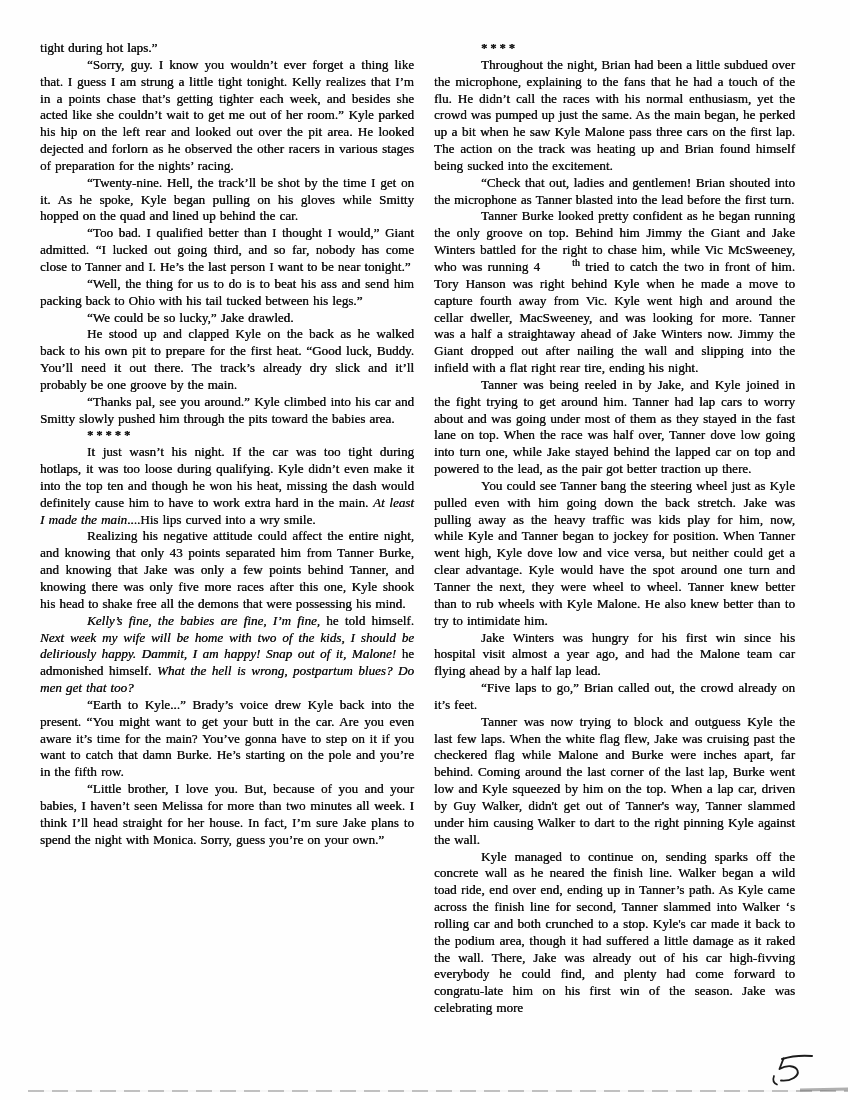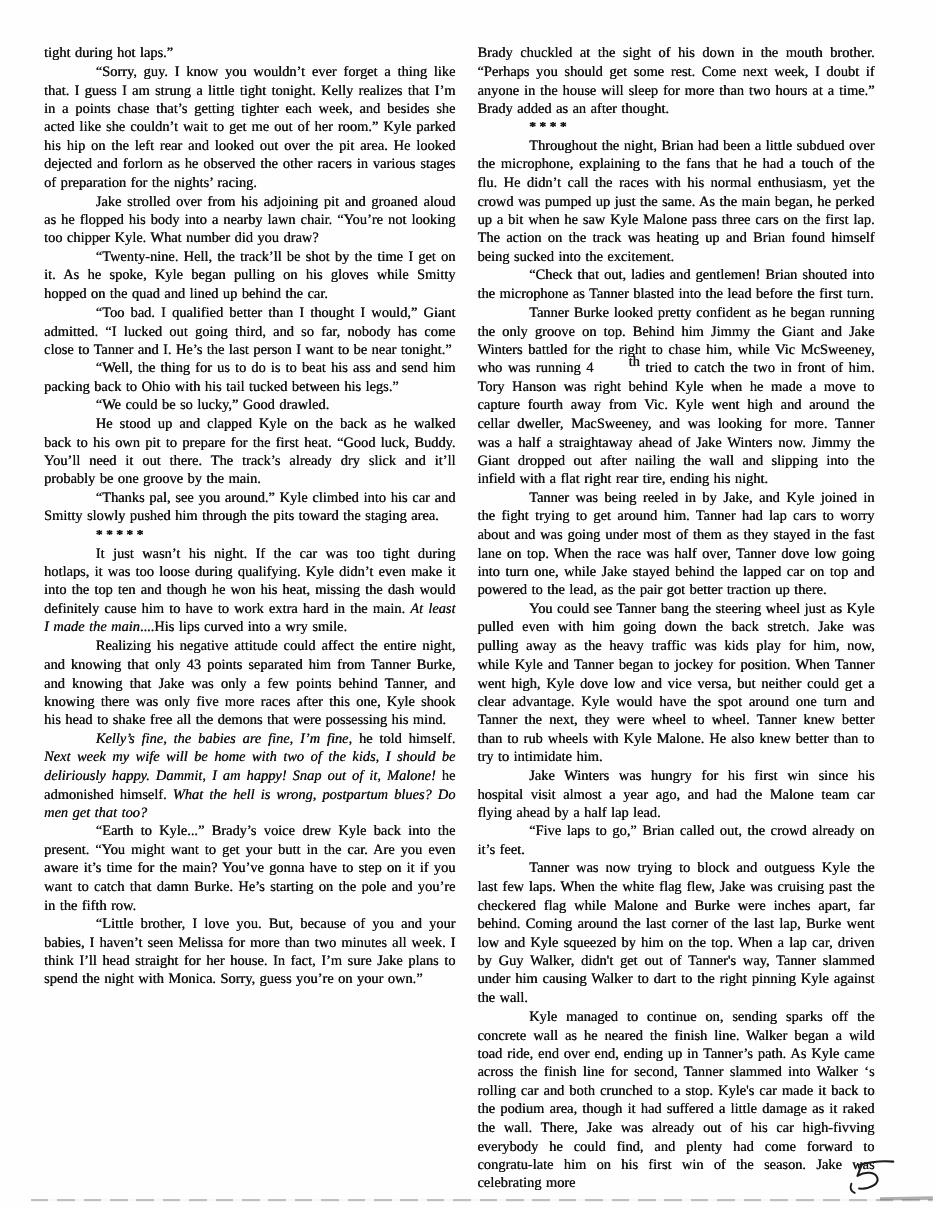--- a/index.html
+++ b/index.html
@@ -30,21 +30,21 @@
   .col p{margin:0;padding:0;}
   .col p.indent{text-indent:47px;}
   .col p.stars{
     font-weight:bold;
     letter-spacing:3px;
     font-size:12.5px;
     text-align:left;
   }
   .ital{font-style:italic;}
   sup.ordinal{
-    font-size:13px;
+    font-size:10px;
     line-height:0;
     vertical-align:super;
     padding-left:32px;
   }
   .page-number{
     position:absolute;
     left:770px;top:1050px;
     width:48px;height:40px;
   }
   .scan-artifact{
@@ -64,37 +64,35 @@
   }
 </style>
 </head>
 <body>
 
 <div class="page">
 
   <div class="col col-left">
       <p class=""><span>tight during hot laps.”</span></p>
       <p class="indent "><span>“Sorry, guy.  I know you wouldn’t ever forget a thing like that.  I guess I am strung a little tight tonight.  Kelly realizes that I’m in a points chase that’s getting tighter each week, and besides she acted like she couldn’t wait to get me out of her room.”  Kyle parked his hip on the left rear and looked out over the pit area.  He looked dejected and forlorn as he observed the other racers in various stages of preparation for the nights’ racing.</span></p>
-      <p class="indent "><span>Jake strolled over from his adjoining pit and groaned aloud as he flopped his body into a nearby lawn chair.  “You’re not looking too chipper Kyle.  What number did you draw?</span></p>
       <p class="indent "><span>“Twenty-nine.  Hell, the track’ll be shot by the time I get on it.  As he spoke, Kyle began pulling on his gloves while Smitty hopped on the quad and lined up behind the car.</span></p>
       <p class="indent "><span>“Too bad.  I qualified better than I thought I would,” Giant admitted.  “I lucked out going third, and so far, nobody has come close to Tanner and I.  He’s the last person I want to be near tonight.”</span></p>
       <p class="indent "><span>“Well, the thing for us to do is to beat his ass and send him packing back to Ohio with his tail tucked between his legs.”</span></p>
-      <p class="indent "><span>“We could be so lucky,” Good drawled.</span></p>
+      <p class="indent "><span>“We could be so lucky,” Jake drawled.</span></p>
       <p class="indent "><span>He stood up and clapped Kyle on the back as he walked back to his own pit to prepare for the first heat.  “Good luck, Buddy.  You’ll need it out there.  The track’s already dry slick and it’ll probably be one groove by the main.</span></p>
-      <p class="indent "><span>“Thanks pal, see you around.”  Kyle climbed into his car and Smitty slowly pushed him through the pits toward the staging area.</span></p>
+      <p class="indent "><span>“Thanks pal, see you around.”  Kyle climbed into his car and Smitty slowly pushed him through the pits toward the babies area.</span></p>
       <p class="indent stars"><span>*****</span></p>
       <p class="indent "><span>It just wasn’t his night.  If the car was too tight during hotlaps, it was too loose during qualifying.  Kyle didn’t even make it into the top ten and though he won his heat, missing the dash would definitely cause him to have to work extra hard in the main. </span><span class="ital">At least I made the main</span><span>....His lips curved into a wry smile.</span></p>
       <p class="indent "><span>Realizing his negative attitude could affect the entire night, and knowing that only 43 points separated him from Tanner Burke, and knowing that Jake was only a few points behind Tanner, and knowing there was only five more races after this one, Kyle shook his head to shake free all the demons that were possessing his mind.</span></p>
       <p class="indent "><span class="ital">Kelly’s fine, the babies are fine, I’m fine,</span><span> he told himself. </span><span class="ital">Next week my wife will be home with two of the kids, I should be deliriously happy.  Dammit, I am happy!  Snap out of it, Malone!</span><span> he admonished himself. </span><span class="ital">What the hell is wrong, postpartum blues? Do men get that too?</span></p>
       <p class="indent "><span>“Earth to Kyle...”  Brady’s voice drew Kyle back into the present.  “You might want to get your butt in the car.  Are you even aware it’s time for the main?  You’ve gonna have to step on it if you want to catch that damn Burke.  He’s starting on the pole and you’re in the fifth row.</span></p>
       <p class="indent "><span>“Little brother, I love you.  But, because of you and your babies, I haven’t seen Melissa for more than two minutes all week. I think I’ll head straight for her house.  In fact, I’m sure Jake plans to spend the night with Monica.  Sorry, guess you’re on your own.”</span></p>
     </div>
 
   <div class="col col-right">
-      <p class=""><span>Brady chuckled at the sight of his down in the mouth brother. “Perhaps you should get some rest.  Come next week, I doubt if anyone in the house will sleep for more than two hours at a time.” Brady added as an after thought.</span></p>
       <p class="indent stars"><span>****</span></p>
       <p class="indent "><span>Throughout the night, Brian had been a little subdued over the microphone, explaining to the fans that he had a touch of the flu. He didn’t call the races with his normal enthusiasm, yet the crowd was pumped up just the same.  As the main began, he perked up a bit when he saw Kyle Malone pass three cars on the first lap.  The action on the track was heating up and Brian found himself being sucked into the excitement.</span></p>
       <p class="indent "><span>“Check that out, ladies and gentlemen!  Brian shouted into the microphone as Tanner blasted into the lead before the first turn.</span></p>
       <p class="indent "><span>Tanner Burke looked pretty confident as he began running the only groove on top.  Behind him Jimmy the Giant and Jake Winters battled for the right to chase him, while Vic McSweeney, who was running 4</span><sup class="ordinal">th</sup><span> tried to catch the two in front of him.  Tory Hanson was right behind Kyle when he made a move to capture fourth away from Vic.  Kyle went high and around the cellar dweller, MacSweeney, and was looking for more.  Tanner was a half a straightaway ahead of Jake Winters now.  Jimmy the Giant dropped out after nailing the wall and slipping into the infield with a flat right rear tire, ending his night.</span></p>
       <p class="indent "><span>Tanner was being reeled in by Jake, and Kyle joined in the fight trying to get around him.  Tanner had lap cars to worry about and was going under most of them as they stayed in the fast lane on top.  When the race was half over, Tanner dove low going into turn one, while Jake stayed behind the lapped car on top and powered to the lead, as the pair got better traction up there.</span></p>
       <p class="indent "><span>You could see Tanner bang the steering wheel just as Kyle pulled even with him going down the back stretch.  Jake was pulling away as the heavy traffic was kids play for him, now, while Kyle and Tanner began to jockey for position.  When Tanner went high, Kyle dove low and vice versa, but neither could get a clear advantage.  Kyle would have the spot around one turn and Tanner the next, they were wheel to wheel.  Tanner knew better than to rub wheels with Kyle Malone.  He also knew better than to try to intimidate him.</span></p>
       <p class="indent "><span>Jake Winters was hungry for his first win since his hospital visit almost a year ago, and had the Malone team car flying ahead by a half lap lead.</span></p>
       <p class="indent "><span>“Five laps to go,” Brian called out, the crowd already on it’s feet.</span></p>
       <p class="indent "><span>Tanner was now trying to block and outguess Kyle the last few laps.  When the white flag flew, Jake was cruising past the checkered flag while Malone and Burke were inches apart, far behind.  Coming around the last corner of the last lap, Burke went low and Kyle squeezed by him on the top.  When a lap car, driven by Guy Walker, didn't get out of Tanner's way, Tanner slammed under him causing Walker to dart to the right pinning Kyle against the wall.</span></p>
       <p class="indent "><span>Kyle managed to continue on, sending sparks off the concrete wall as he neared the finish line.  Walker began a wild toad ride, end over end, ending up in Tanner’s path.  As Kyle came across the finish line for second, Tanner slammed into Walker ‘s rolling car and both crunched to a stop.  Kyle's car made it back to the podium area, though it had suffered a little damage as it raked the wall.  There, Jake was already out of his car high-fivving everybody he could find, and plenty had come forward to congratu-late him on his first win of the season.  Jake was celebrating more</span></p>

